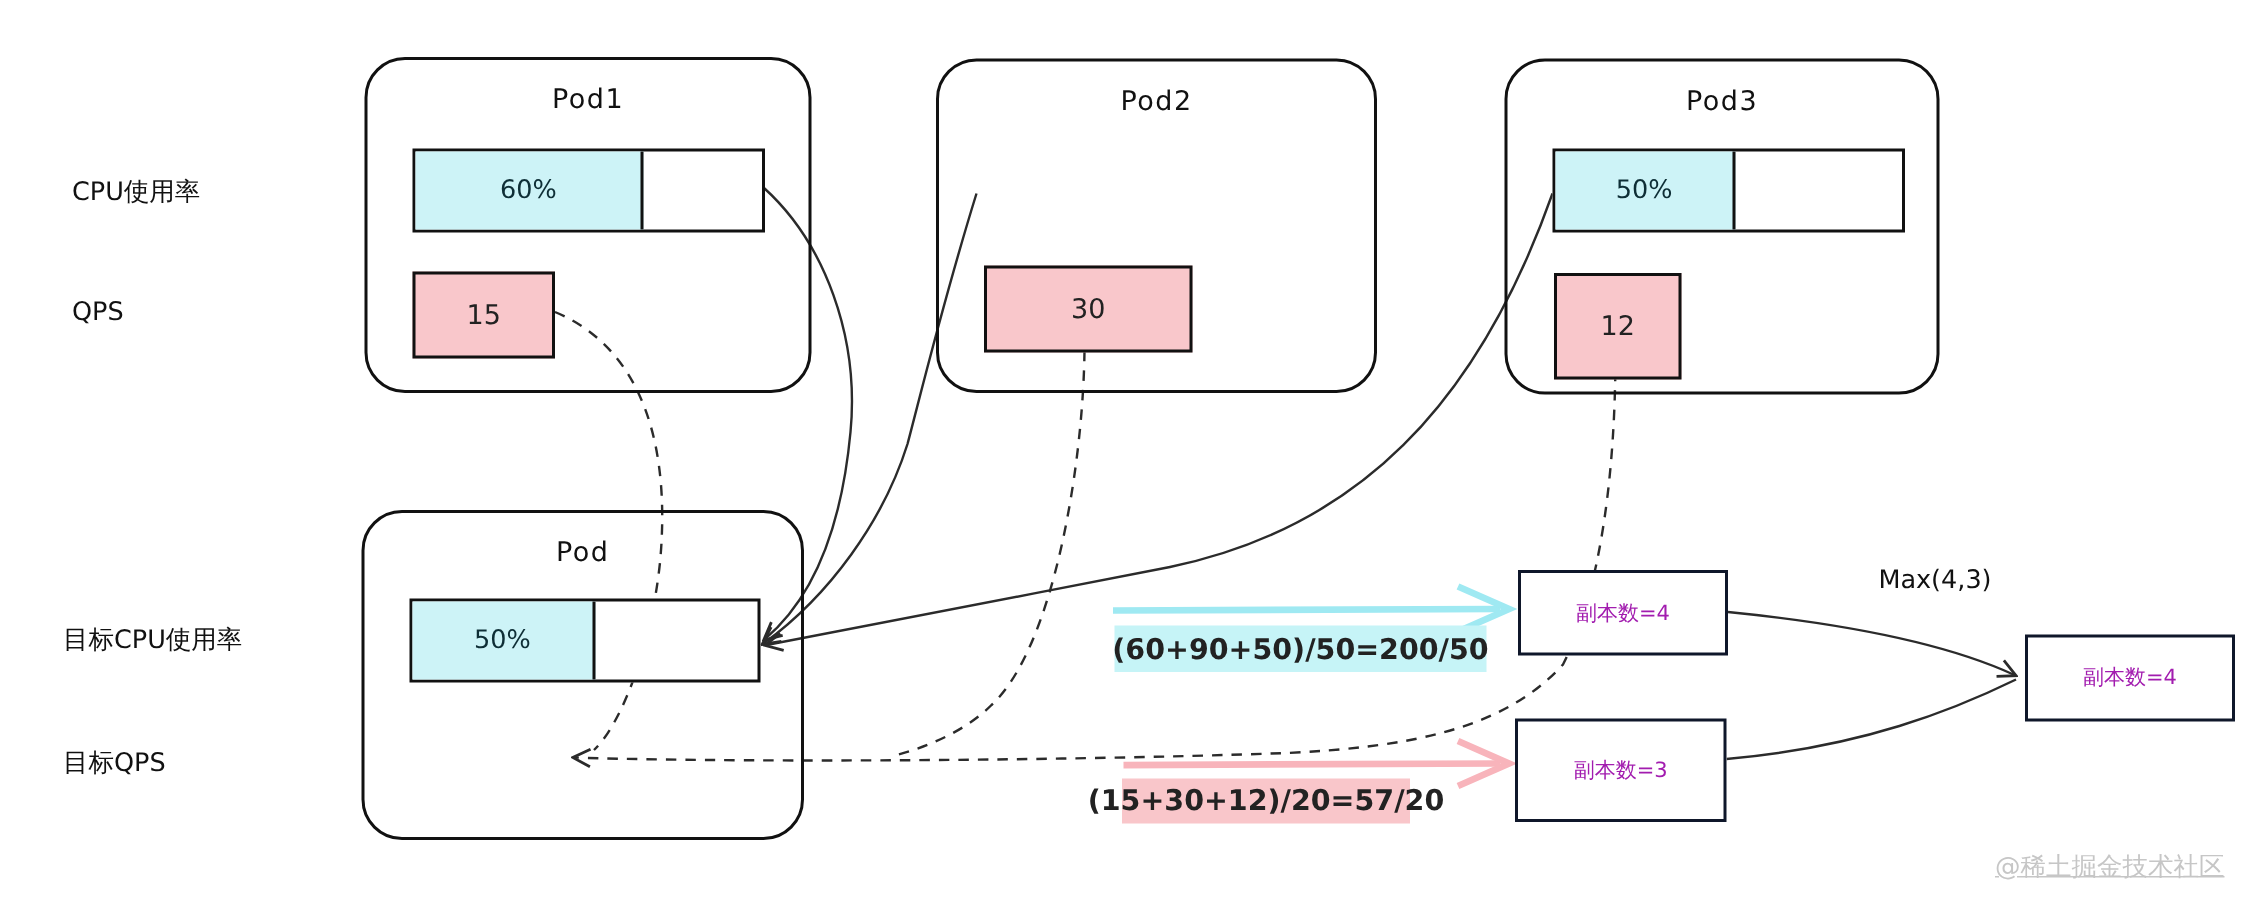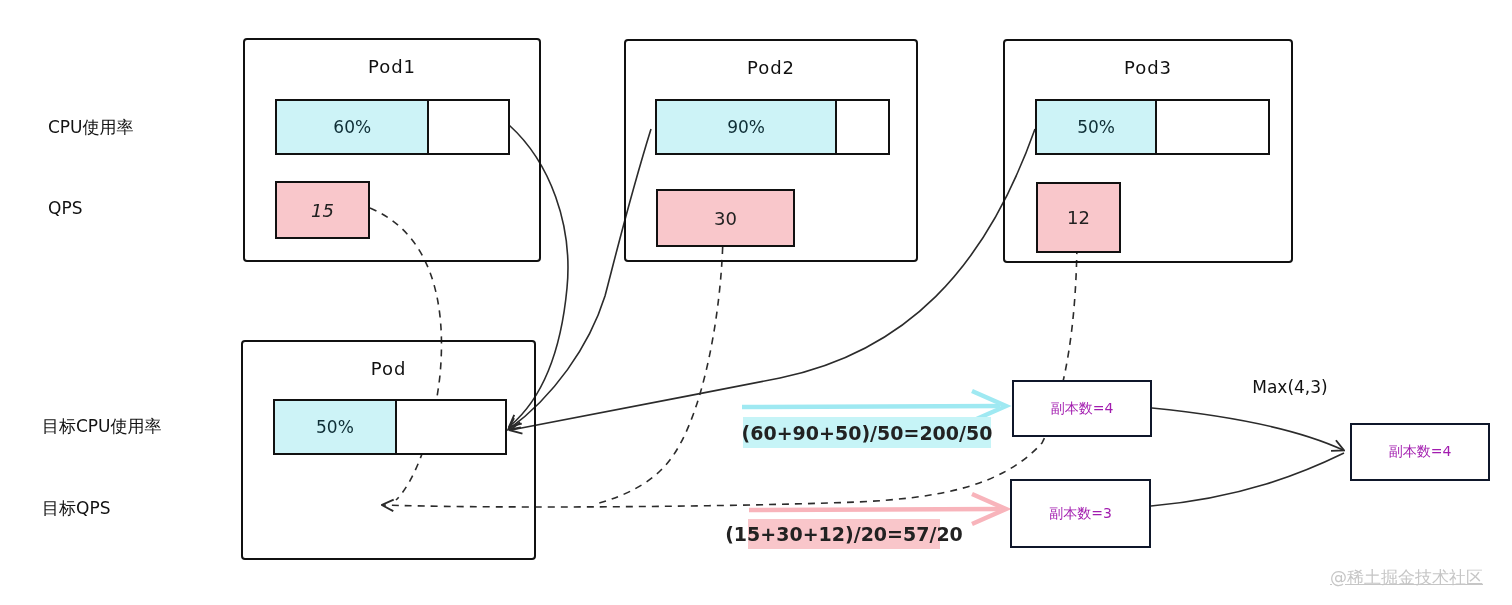--- a/index.html
+++ b/index.html
@@ -1,19 +1,19 @@
 <!DOCTYPE html>
 <html><head>
 <meta charset="utf-8">
 <style>
   html,body{margin:0;padding:0;background:#ffffff;}
   body{font-family:"DejaVu Sans","Liberation Sans",sans-serif;}
   .canvas{position:relative;width:1512px;height:605px;background:#ffffff;overflow:hidden;}
   .connectors{position:absolute;left:0;top:0;width:1512px;height:605px;z-index:1;}
-  .pod{position:absolute;border:2.5px solid #111;border-radius:4px;background:transparent;z-index:2;box-sizing:border-box;}
+  .pod{position:absolute;border:2.5px solid #111;border-radius:27px;background:transparent;z-index:2;box-sizing:border-box;}
   .pod-title{position:absolute;top:16px;left:0;right:0;text-align:center;font-size:18px;color:#111;letter-spacing:1px;}
   .cpu-bar{position:absolute;border:2px solid #111;background:#fff;box-sizing:border-box;z-index:2;}
   .cpu-fill{height:100%;background:#cdf3f7;border-right:2px solid #111;box-sizing:border-box;display:flex;align-items:center;justify-content:center;}
   .pct{font-size:17px;color:#0e2e36;}
   .qps-box{position:absolute;border:2px solid #111;background:#f9c7cb;box-sizing:border-box;display:flex;align-items:center;justify-content:center;font-size:18px;color:#222;z-index:2;}
   .row-label{position:absolute;font-size:17px;color:#111;z-index:2;white-space:nowrap;}
   .replica-box{position:absolute;border:2px solid #0f172a;background:#fff;box-sizing:border-box;display:flex;align-items:center;justify-content:center;font-size:14px;color:#a21caf;z-index:3;}
   .formula{position:absolute;display:flex;align-items:center;justify-content:center;font-size:19px;font-weight:600;color:#222;z-index:2;white-space:nowrap;}
   .formula-cpu{background:#c6f4f7;}
   .formula-qps{background:#f9c6ca;}
@@ -54,33 +54,28 @@
   <div class="row-label" style="left:42px;top:415px;">目标CPU使用率</div>
   <div class="row-label" style="left:42px;top:497px;">目标QPS</div>
 
   <div class="pod" style="left:243px;top:38px;width:298px;height:224px;">
     <div class="pod-title">Pod1</div>
     <div class="cpu-bar" style="left:30px;top:59px;width:235px;height:56px;">
       <div class="cpu-fill" style="width:66%;">
         <span class="pct">60%</span>
       </div>
     </div>
-    <div class="qps-box" style="left:30px;top:141px;width:95px;height:58px;font-style:italic;">
+    <div class="qps-box" style="left:30px;top:141px;width:95px;height:58px;">
       <span>15</span>
     </div>
   </div>
 
   <div class="pod" style="left:624px;top:39px;width:294px;height:223px;">
     <div class="pod-title">Pod2</div>
-    <div class="cpu-bar" style="left:29px;top:58px;width:235px;height:56px;">
-      <div class="cpu-fill" style="width:78%;">
-        <span class="pct">90%</span>
-      </div>
-    </div>
-    <div class="qps-box" style="left:30px;top:148px;width:139px;height:58px;">
+    <div class="qps-box" style="left:30px;top:136px;width:139px;height:58px;">
       <span>30</span>
     </div>
   </div>
 
   <div class="pod" style="left:1003px;top:39px;width:290px;height:224px;">
     <div class="pod-title">Pod3</div>
     <div class="cpu-bar" style="left:30px;top:58px;width:235px;height:56px;">
       <div class="cpu-fill" style="width:52%;">
         <span class="pct">50%</span>
       </div>

